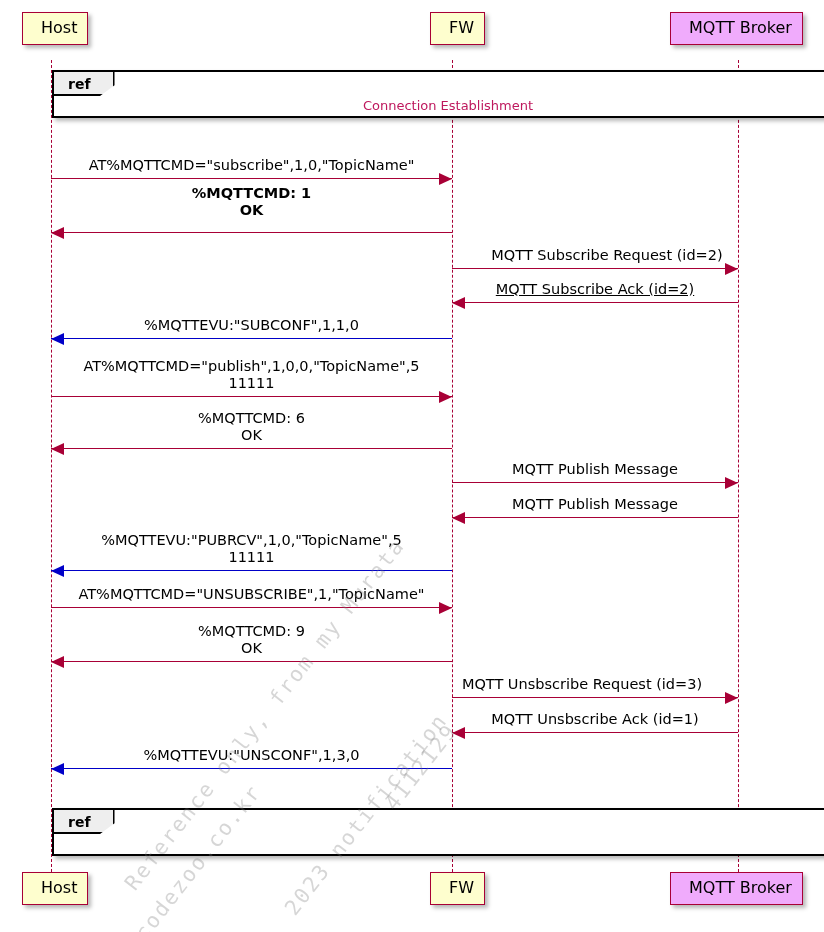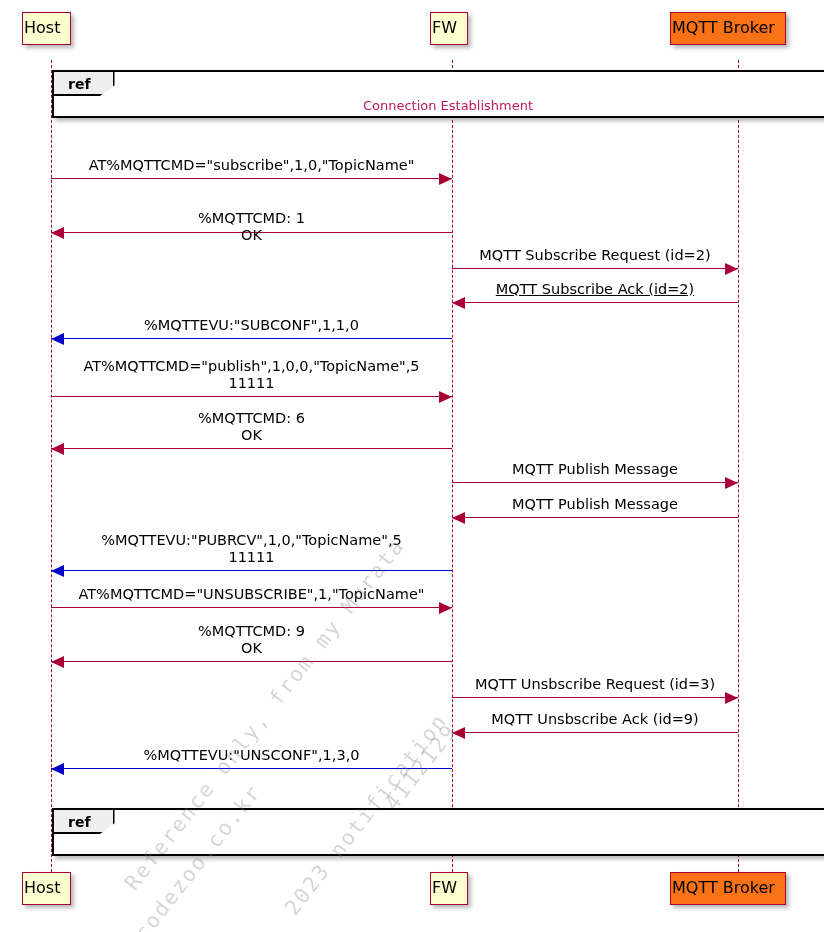--- a/index.html
+++ b/index.html
@@ -40,26 +40,26 @@
   
   .participant {
     position: absolute;
     box-sizing: border-box;
     border: 1.5px solid #A80036;
     background: #FEFECE;
     color: #000000;
     font-size: 16px;
     text-align: right;
     line-height: 1;
-    padding: 7px 10px 8px 1px;
+    padding: 7px 10px 8px 18px;
     box-shadow: 3px 3px 4px rgba(0,0,0,0.28);
     white-space: nowrap;
     z-index: 25;
   }
-  .participant.broker { background: #f97316; }
+  .participant.broker { background: #f0abfc; }
 
   
   .lifeline {
     position: absolute;
     width: 0;
     border-left: 1.6px dashed #A80036;
     z-index: 2;
   }
 
   
@@ -141,25 +141,25 @@
       <div class="lifeline" style="left: 452px; top: 60px; height: 812px;"></div>
       <div class="lifeline" style="left: 738px; top: 60px; height: 812px;"></div>
     </div>
 
   <div id="messages">
       <div class="msg-line" style="left: 51px; top: 178px; width: 401px;"></div>
       <div class="arrowhead right" style="top: 173px; left: 439px;"></div>
       <div class="msg-label" style="left: 51px; width: 401px; top: 157px;">AT%MQTTCMD="subscribe",1,0,"TopicName"</div>
       <div class="msg-line" style="left: 51px; top: 232px; width: 401px;"></div>
       <div class="arrowhead left" style="top: 227px; left: 51px;"></div>
-      <div class="msg-label" style="left: 51px; width: 401px; top: 210px;">%MQTTCMD: 1
+      <div class="msg-label" style="left: 51px; width: 401px; top: 185px; font-weight: bold;">%MQTTCMD: 1
 OK</div>
       <div class="msg-line" style="left: 452px; top: 268px; width: 286px;"></div>
       <div class="arrowhead right" style="top: 263px; left: 725px;"></div>
-      <div class="msg-label" style="left: 452px; width: 286px; top: 247px;">MQTT Subscribe Request (id=2)</div>
+      <div class="msg-label" style="left: 464px; width: 286px; top: 247px;">MQTT Subscribe Request (id=2)</div>
       <div class="msg-line" style="left: 452px; top: 302px; width: 286px;"></div>
       <div class="arrowhead left" style="top: 297px; left: 452px;"></div>
       <div class="msg-label" style="left: 452px; width: 286px; top: 281px; text-decoration: underline;">MQTT Subscribe Ack (id=2)</div>
       <div class="msg-line evt" style="left: 51px; top: 338px; width: 401px;"></div>
       <div class="arrowhead left evt" style="top: 333px; left: 51px;"></div>
       <div class="msg-label" style="left: 51px; width: 401px; top: 317px;">%MQTTEVU:"SUBCONF",1,1,0</div>
       <div class="msg-line" style="left: 51px; top: 396px; width: 401px;"></div>
       <div class="arrowhead right" style="top: 391px; left: 439px;"></div>
       <div class="msg-label" style="left: 51px; width: 401px; top: 358px;">AT%MQTTCMD="publish",1,0,0,"TopicName",5
 11111</div>
@@ -179,24 +179,24 @@
 11111</div>
       <div class="msg-line" style="left: 51px; top: 607px; width: 401px;"></div>
       <div class="arrowhead right" style="top: 602px; left: 439px;"></div>
       <div class="msg-label" style="left: 51px; width: 401px; top: 586px;">AT%MQTTCMD="UNSUBSCRIBE",1,"TopicName"</div>
       <div class="msg-line" style="left: 51px; top: 661px; width: 401px;"></div>
       <div class="arrowhead left" style="top: 656px; left: 51px;"></div>
       <div class="msg-label" style="left: 51px; width: 401px; top: 623px;">%MQTTCMD: 9
 OK</div>
       <div class="msg-line" style="left: 452px; top: 697px; width: 286px;"></div>
       <div class="arrowhead right" style="top: 692px; left: 725px;"></div>
-      <div class="msg-label" style="left: 452px; width: 286px; top: 676px;">MQTT Unsbscribe Request (id=3)</div>
+      <div class="msg-label" style="left: 439px; width: 286px; top: 676px;">MQTT Unsbscribe Request (id=3)</div>
       <div class="msg-line" style="left: 452px; top: 732px; width: 286px;"></div>
       <div class="arrowhead left" style="top: 727px; left: 452px;"></div>
-      <div class="msg-label" style="left: 452px; width: 286px; top: 711px;">MQTT Unsbscribe Ack (id=9)</div>
+      <div class="msg-label" style="left: 452px; width: 286px; top: 711px;">MQTT Unsbscribe Ack (id=1)</div>
       <div class="msg-line evt" style="left: 51px; top: 768px; width: 401px;"></div>
       <div class="arrowhead left evt" style="top: 763px; left: 51px;"></div>
       <div class="msg-label" style="left: 51px; width: 401px; top: 747px;">%MQTTEVU:"UNSCONF",1,3,0</div>
     </div>
 
   <div class="refbox" id="ref-top" style="left:16px; top:70px; width:792px; height:48px;">
     <div class="ref-tab">ref</div>
     <div class="ref-title" style="top:26px;">Connection Establishment</div>
   </div>
 

